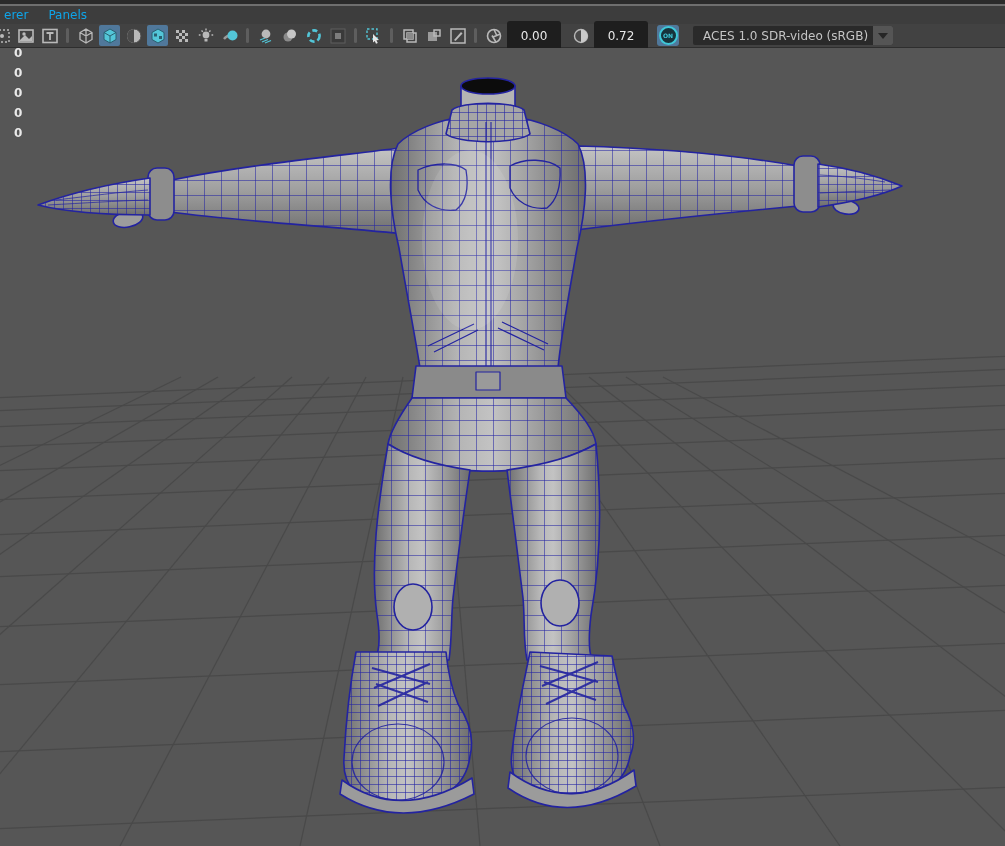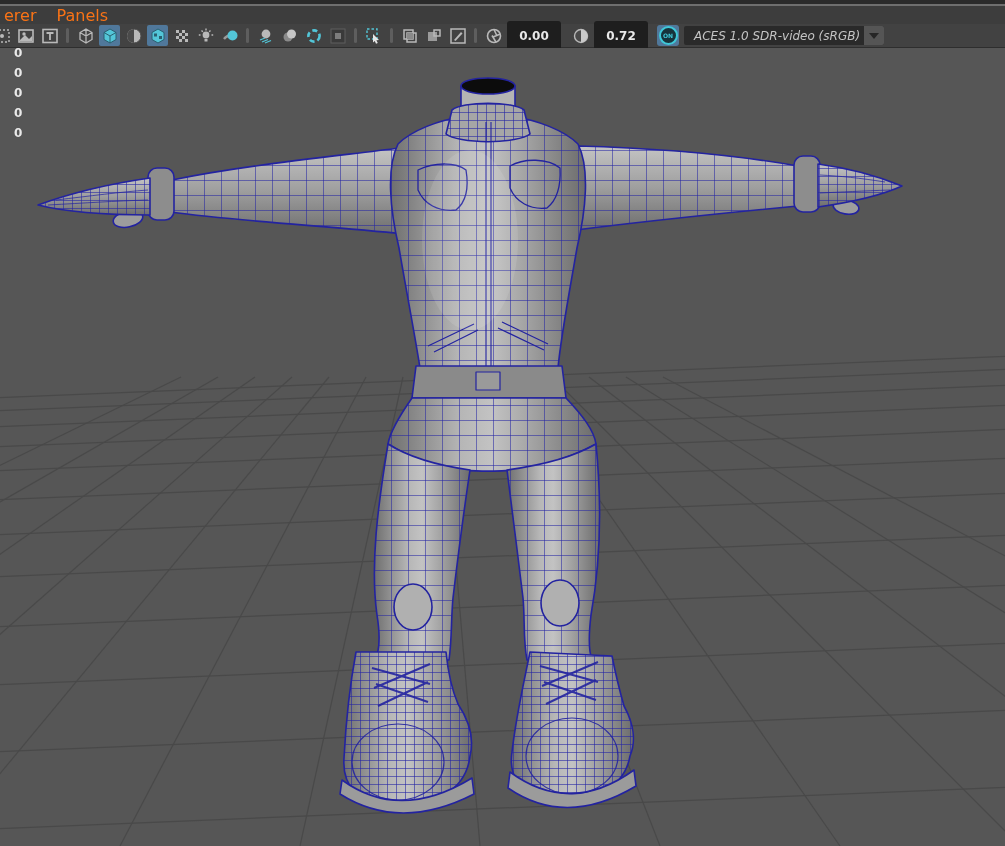--- a/index.html
+++ b/index.html
@@ -9,49 +9,49 @@
     font-family:"DejaVu Sans","Liberation Sans",sans-serif;
     -webkit-font-smoothing:antialiased;
   }
   
   .top-edge{position:absolute;left:0;top:0;width:1005px;height:4px;background:#2b2b2b;}
   .top-highlight{position:absolute;left:0;top:4px;width:1005px;height:2px;background:#6f6f6f;}
   .menubar{
     position:absolute;left:0;top:6px;width:1005px;height:18px;
     background:#3d3d3d;display:flex;align-items:center;gap:16px;padding-left:2px;
   }
-  .menu-item{color:#f97316;font-size:16px;padding:0 2px;cursor:default;}
+  .menu-item{color:#0ea5e9;font-size:12px;padding:0 2px;cursor:default;}
   .toolbar{
     position:absolute;left:0;top:24px;width:1005px;height:24px;
     background:#424242;border-bottom:1px solid #2e2e2e;
     display:flex;align-items:center;gap:3px;box-sizing:border-box;
   }
   .ticon{
     width:21px;height:21px;border-radius:2px;display:flex;align-items:center;justify-content:center;
     flex:0 0 auto;
   }
   .ticon.active{background:#50789b;}
   .ticon svg{display:block;}
   .cut{margin-left:-9px;}
   .sep{width:3px;height:15px;background:#5e5e5e;border-radius:2px;margin:0 3px;flex:0 0 auto;}
   .numfield{
     width:54px;height:29px;background:#1e1e1e;border-radius:3px;color:#e8e8e8;
-    font-size:12px;display:flex;align-items:center;justify-content:center;flex:0 0 auto;font-weight:bold;
+    font-size:12px;display:flex;align-items:center;justify-content:center;flex:0 0 auto;
   }
   .on-toggle{
     width:22px;height:21px;border-radius:3px;background:#50789b;
     display:flex;align-items:center;justify-content:center;flex:0 0 auto;
   }
   .on-circle{
     width:15px;height:15px;border-radius:50%;border:2px solid #3fc8d8;background:#17333c;
     color:#3fc8d8;font-size:6px;font-weight:bold;display:flex;align-items:center;justify-content:center;
   }
   .vt-dropdown{
     height:19px;background:#2a2a2a;border-radius:2px;display:flex;align-items:center;
-    flex:0 0 auto;margin-left:2px;font-style:italic;
+    flex:0 0 auto;margin-left:11px;
   }
   .vt-label{color:#c4c4c4;font-size:12px;padding:0 10px;width:160px;white-space:nowrap;overflow:hidden;}
   .vt-arrow-btn{
     width:20px;height:19px;background:#555555;border-radius:0 2px 2px 0;
     display:flex;align-items:center;justify-content:center;
   }
   .vt-arrow{width:0;height:0;border-left:5px solid transparent;border-right:5px solid transparent;border-top:6px solid #262626;}
   
   .viewport{position:absolute;left:0;top:48px;width:1005px;height:798px;background:#565656;}
   .viewport svg{position:absolute;left:0;top:0;}

